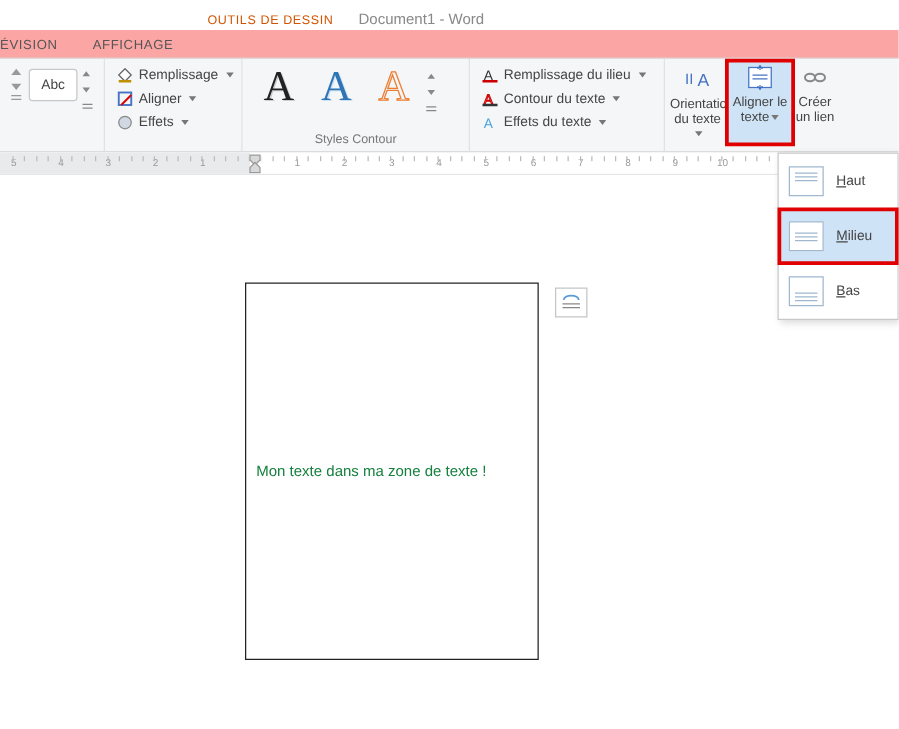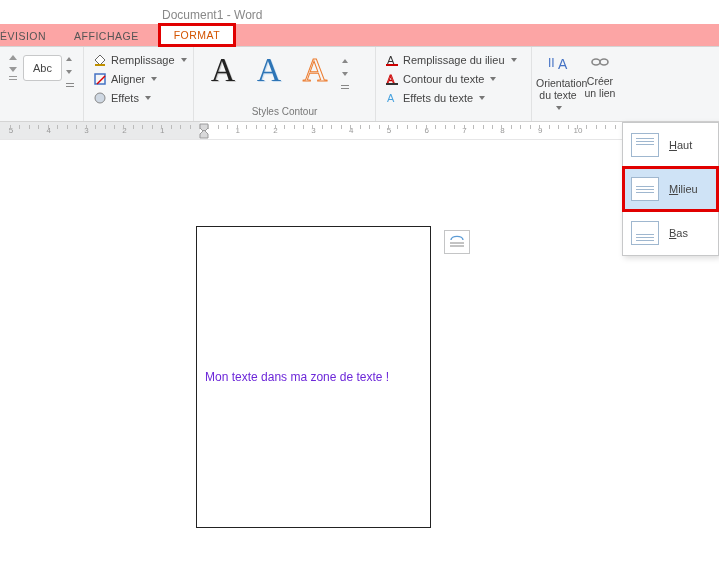--- a/index.html
+++ b/index.html
@@ -35,35 +35,35 @@
   .menu-item.highlight { outline:3px solid #e10000; outline-offset:-2px; }
   .menu-icon { width:28px; height:24px; border:1px solid #9fb7cf; background:#fff; position:relative; }
   .menu-icon .ln { position:absolute; left:4px; right:4px; height:1px; background:#9fb7cf; }
   u.ul { text-decoration: underline; }
   .ruler { height:18px; background:#f9f9fa; border-bottom:1px solid #e6e6e7; position:relative; overflow:hidden; font-size:8px; color:#999; }
   .ruler .seg { position:absolute; top:0; bottom:0; }
   .ruler .shade { background:#e9eaeb; }
   .ruler .tick { position:absolute; top:3px; width:1px; height:4px; background:#bbb; }
   .ruler .num { position:absolute; top:4px; transform:translateX(-50%); }
   .page { position:absolute; top:142px; left:0; right:0; bottom:0; background:#fff; }
-  .textbox { position:absolute; left:196px; top:84px; width:235px; height:302px; border:1.5px solid #222; display:flex; align-items:center; padding:6px 8px; font-size:12px; color:#6d28d9; }
+  .textbox { position:absolute; left:196px; top:84px; width:235px; height:302px; border:1.5px solid #222; display:flex; align-items:center; padding:6px 8px; font-size:12px; color:#15803d; }
   .layout-btn { position:absolute; left:444px; top:88px; width:26px; height:24px; border:1px solid #c4c5c6; background:#fff; display:flex; align-items:center; justify-content:center; cursor:pointer; }
 </style>
 </head>
 <body>
 
 <div class="titlebar">
+  <div class="tool-tab">OUTILS DE DESSIN</div>
   <div class="doc-title">Document1 - Word</div>
 </div>
 
 <div class="tabs">
   <div class="tab" style="padding-left:0">ÉVISION</div>
   <div class="tab">AFFICHAGE</div>
   <div style="width:6px"></div>
-  <div class="tab active highlight">FORMAT</div>
 </div>
 
 <div class="ribbon">
 
   <div class="group" style="width:84px">
     <div class="group-row" style="gap:4px; align-items:flex-start; padding-top:6px;">
       <div style="width:14px; display:flex; flex-direction:column; gap:1px;">
         <span style="width:0;height:0;border-left:4px solid transparent;border-right:4px solid transparent;border-bottom:5px solid #999;margin:0 auto"></span>
         <span style="width:0;height:0;border-left:4px solid transparent;border-right:4px solid transparent;border-top:5px solid #999;margin:6px auto 0"></span>
         <span style="width:8px;height:1px;background:#999;margin:6px auto 0; box-shadow:0 -3px 0 #999"></span>
@@ -153,20 +153,30 @@
   </div>
 
   <div class="group" style="flex:1; padding:2px 2px 0 2px; border-right:none;">
     <div class="align-area">
       <div class="vert-btn">
         <svg width="28" height="22">
             <text x="4" y="14" font-size="12" fill="#4472c4">II</text>
             <text x="14" y="16" font-size="14" fill="#4472c4">A</text>
           </svg>
         <span>Orientation du texte</span><span class="drop"></span>
+      </div>
+      <div class="align-btn highlight-red">
+        <svg width="28" height="22">
+            <rect x="5" y="3" width="18" height="16" fill="#fff" stroke="#4472c4"></rect>
+            <path d="M14 1 v4 M14 17 v4" stroke="#4472c4"></path>
+            <path d="M12 4 l2 -2 l2 2 M12 18 l2 2 l2 -2" fill="none" stroke="#4472c4"></path>
+            <line x1="8" y1="9" x2="20" y2="9" stroke="#4472c4"></line>
+            <line x1="8" y1="12" x2="20" y2="12" stroke="#4472c4"></line>
+          </svg>
+        <span>Aligner le texte</span><span class="drop"></span>
       </div>
       <div class="link-btn">
         <svg width="26" height="22">
             <path d="M6 11 a4 4 0 0 1 0 -0.01 M5 11 a4 3 0 1 0 8 0 a4 3 0 1 0 -8 0 M13 11 a4 3 0 1 0 8 0 a4 3 0 1 0 -8 0" fill="none" stroke="#888" stroke-width="1.6"></path>
           </svg>
         <span>Créer un lien</span>
       </div>
       <div style="width:6px"></div>
     </div>
     <div class="glabel"></div>

